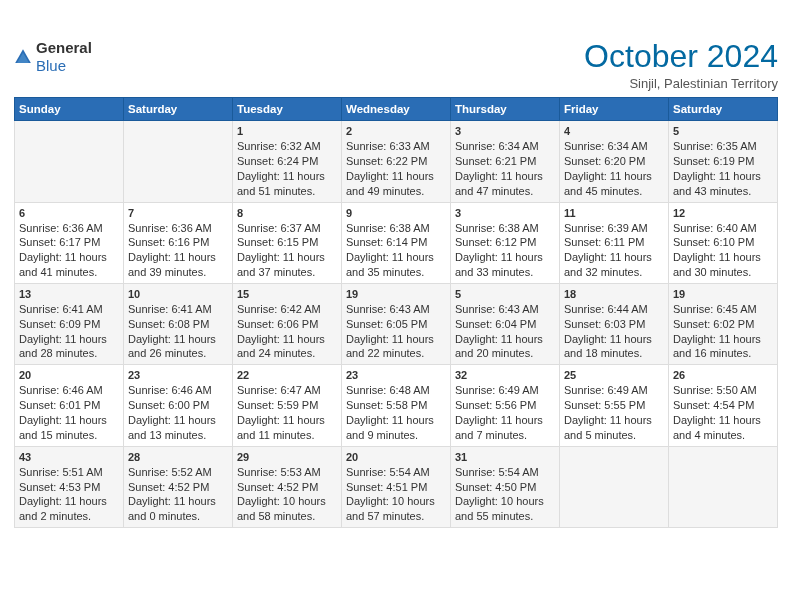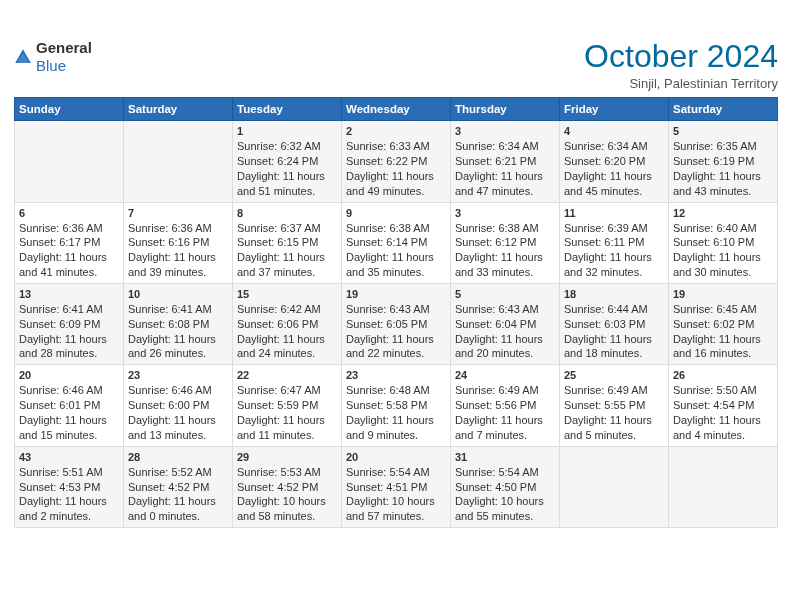--- a/index.html
+++ b/index.html
@@ -230,21 +230,21 @@
           </td>
           <td>
             <span class="day-number">22</span>
             <div class="cell-content">Sunrise: 6:47 AM<br>Sunset: 5:59 PM<br>Daylight: 11 hours and 11 minutes.</div>
           </td>
           <td>
             <span class="day-number">23</span>
             <div class="cell-content">Sunrise: 6:48 AM<br>Sunset: 5:58 PM<br>Daylight: 11 hours and 9 minutes.</div>
           </td>
           <td>
-            <span class="day-number">24</span>
+            <span class="day-number">32</span>
             <div class="cell-content">Sunrise: 6:49 AM<br>Sunset: 5:56 PM<br>Daylight: 11 hours and 7 minutes.</div>
           </td>
           <td>
             <span class="day-number">25</span>
             <div class="cell-content">Sunrise: 6:49 AM<br>Sunset: 5:55 PM<br>Daylight: 11 hours and 5 minutes.</div>
           </td>
           <td>
             <span class="day-number">26</span>
             <div class="cell-content">Sunrise: 5:50 AM<br>Sunset: 4:54 PM<br>Daylight: 11 hours and 4 minutes.</div>
           </td>

